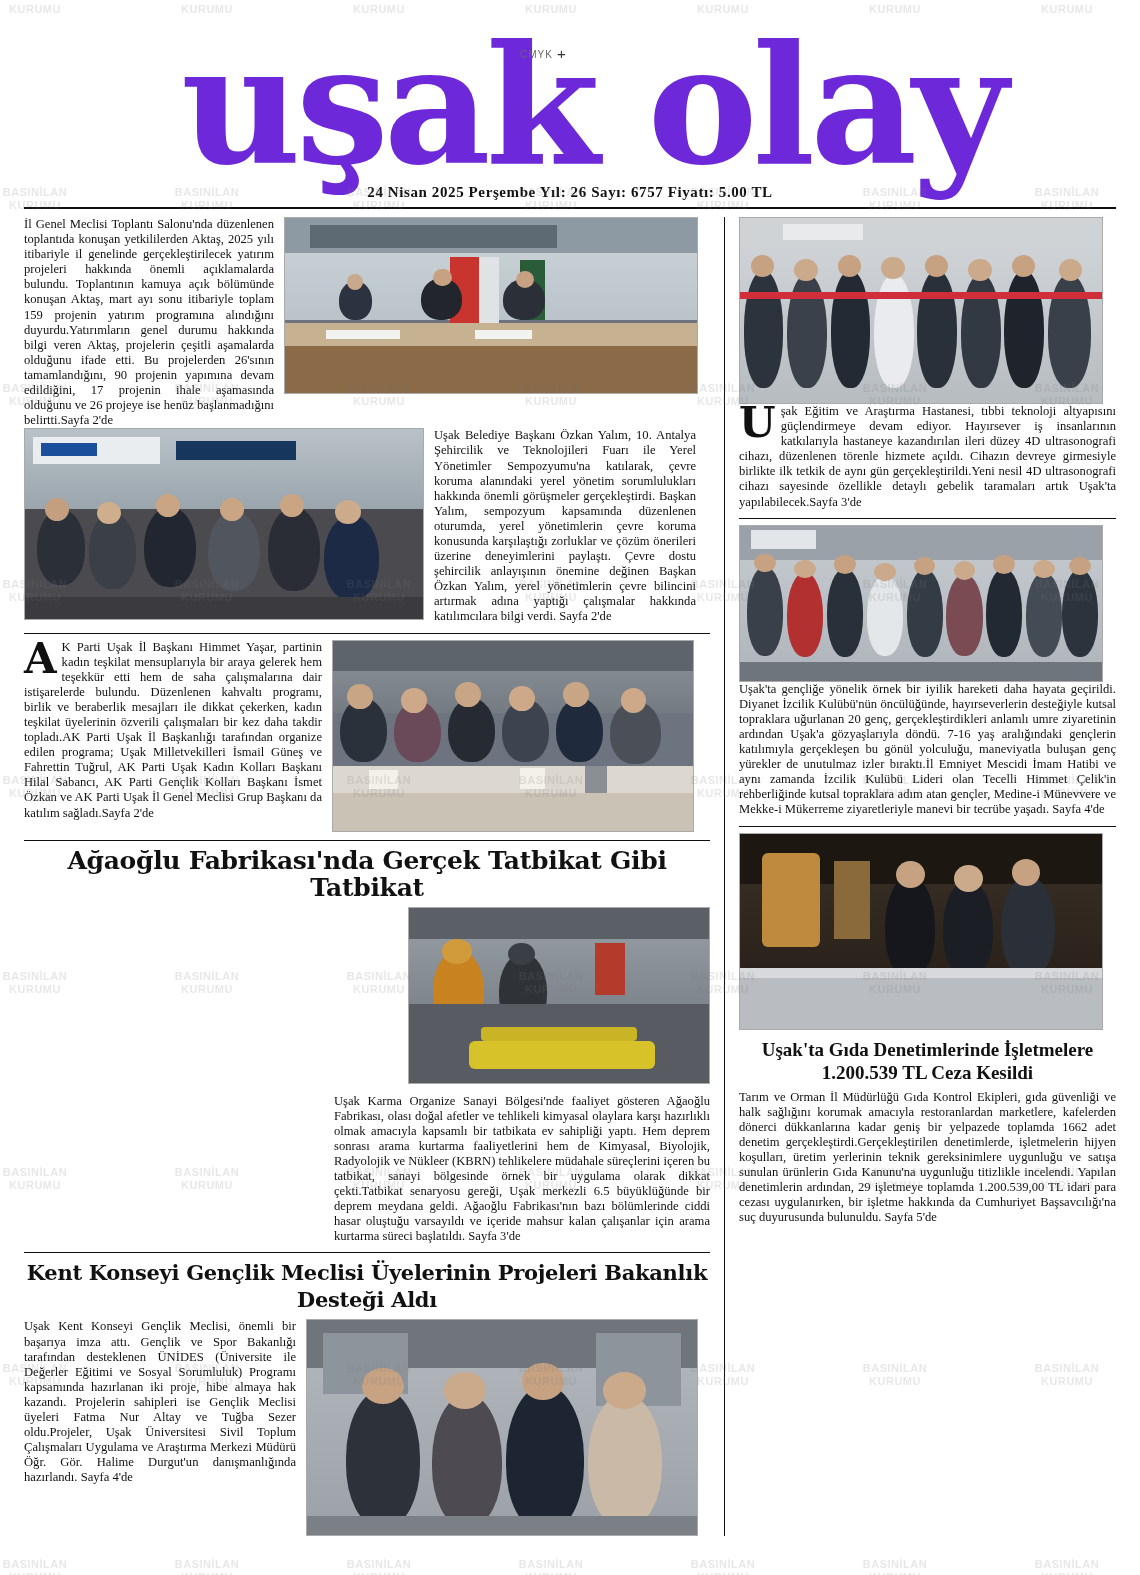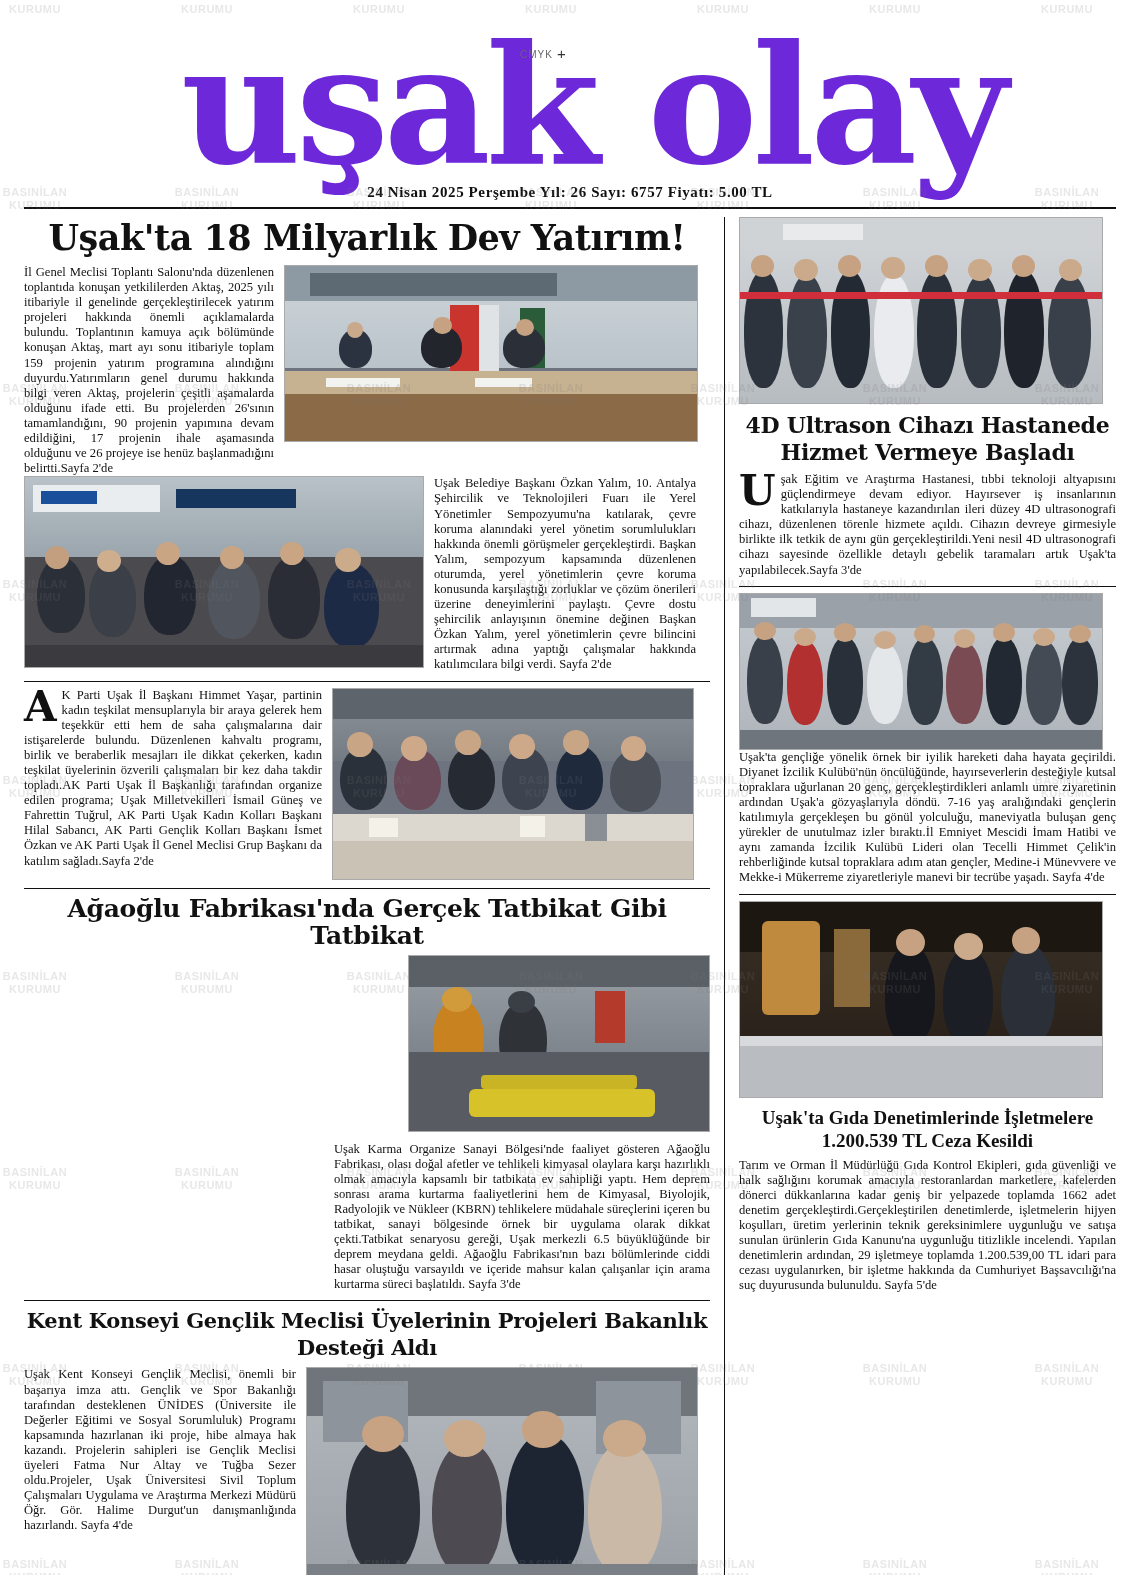--- a/index.html
+++ b/index.html
@@ -189,21 +189,20 @@
   <div class="title">uşak olay</div>
   <div class="dateline">24  Nisan  2025 Perşembe  Yıl: 26   Sayı: 6757  Fiyatı: 5.00 TL</div>
   <div class="masthead-rule"></div>
 </div>
 
 <div class="page">
 
   <div class="col-left">
 
     <article>
-      <h1 class="headline">Uşak'ta 18 Milyarlık Dev Yatırım!</h1>
       <div class="flex gap" style="align-items:flex-start;">
         <div class="body-text" style="width:250px;">İl Genel Meclisi Toplantı Salonu'nda düzenlenen toplantıda konuşan yetkililerden Aktaş, 2025 yılı itibariyle il genelinde gerçekleştirilecek yatırım projeleri hakkında önemli açıklamalarda bulundu. Toplantının kamuya açık bölümünde konuşan Aktaş, mart ayı sonu itibariyle toplam 159 projenin yatırım programına alındığını duyurdu.Yatırımların genel durumu hakkında bilgi veren Aktaş, projelerin çeşitli aşamalarda olduğunu ifade etti. Bu projelerden 26'sının tamamlandığını, 90 projenin yapımına devam edildiğini, 17 projenin ihale aşamasında olduğunu ve 26 projeye ise henüz başlanmadığını belirtti.Sayfa 2'de</div>
         <div class="photo" style="width:412px;height:175px;">
           <div class="scene">
             <div class="sky" style="height:58%;background:linear-gradient(180deg,#cfd6db 0%,#b9c3c9 100%);"></div>
             <div class="bar" style="left:0;right:0;top:0;height:20%;background:#8d9aa3;"></div>
             <div class="bar" style="left:6%;top:4%;width:60%;height:13%;background:#5d6a73;"></div>
             <div class="bar" style="left:40%;top:22%;width:7%;height:38%;background:#c9342f;"></div>
             <div class="bar" style="left:47%;top:22%;width:5%;height:38%;background:#e0e3e6;"></div>
             <div class="bar" style="left:57%;top:24%;width:6%;height:34%;background:#2a5c3a;"></div>
@@ -348,21 +347,20 @@
           <div class="blob" style="left:51%;top:20%;width:6.5%;height:12%;background:#c6a282;border-radius:50%;"></div>
           <div class="blob" style="left:61%;top:30%;width:11%;height:62%;background:#333943;"></div>
           <div class="blob" style="left:63%;top:22%;width:6.5%;height:12%;background:#cbaa8b;border-radius:50%;"></div>
           <div class="blob" style="left:73%;top:28%;width:11%;height:64%;background:#1f242c;"></div>
           <div class="blob" style="left:75%;top:20%;width:6.5%;height:12%;background:#c6a282;border-radius:50%;"></div>
           <div class="blob" style="left:85%;top:30%;width:12%;height:62%;background:#3a404a;"></div>
           <div class="blob" style="left:88%;top:22%;width:6.5%;height:12%;background:#cbaa8b;border-radius:50%;"></div>
           <div class="bar" style="left:0;right:0;top:40%;height:4%;background:#cf2e3a;"></div>
         </div>
       </div>
-      <h3 class="headline" style="font-size:22px;margin-top:8px;">4D Ultrason Cihazı Hastanede Hizmet Vermeye Başladı</h3>
       <div class="body-text dropcap">Uşak Eğitim ve Araştırma Hastanesi, tıbbi teknoloji altyapısını güçlendirmeye devam ediyor. Hayırsever iş insanlarının katkılarıyla hastaneye kazandırılan ileri düzey 4D ultrasonografi cihazı, düzenlenen törenle hizmete açıldı. Cihazın devreye girmesiyle birlikte ilk tetkik de aynı gün gerçekleştirildi.Yeni nesil 4D ultrasonografi cihazı sayesinde özellikle detaylı gebelik taramaları artık Uşak'ta yapılabilecek.Sayfa 3'de</div>
     </article>
 
     <div class="rule"></div>
 
     <article>
       <div class="photo" style="width:362px;height:155px;">
         <div class="scene">
           <div class="sky" style="height:100%;background:linear-gradient(180deg,#c7ccd1 0%,#aeb4ba 100%);"></div>
           <div class="bar" style="left:0;right:0;top:0;height:22%;background:#9aa1a8;"></div>

